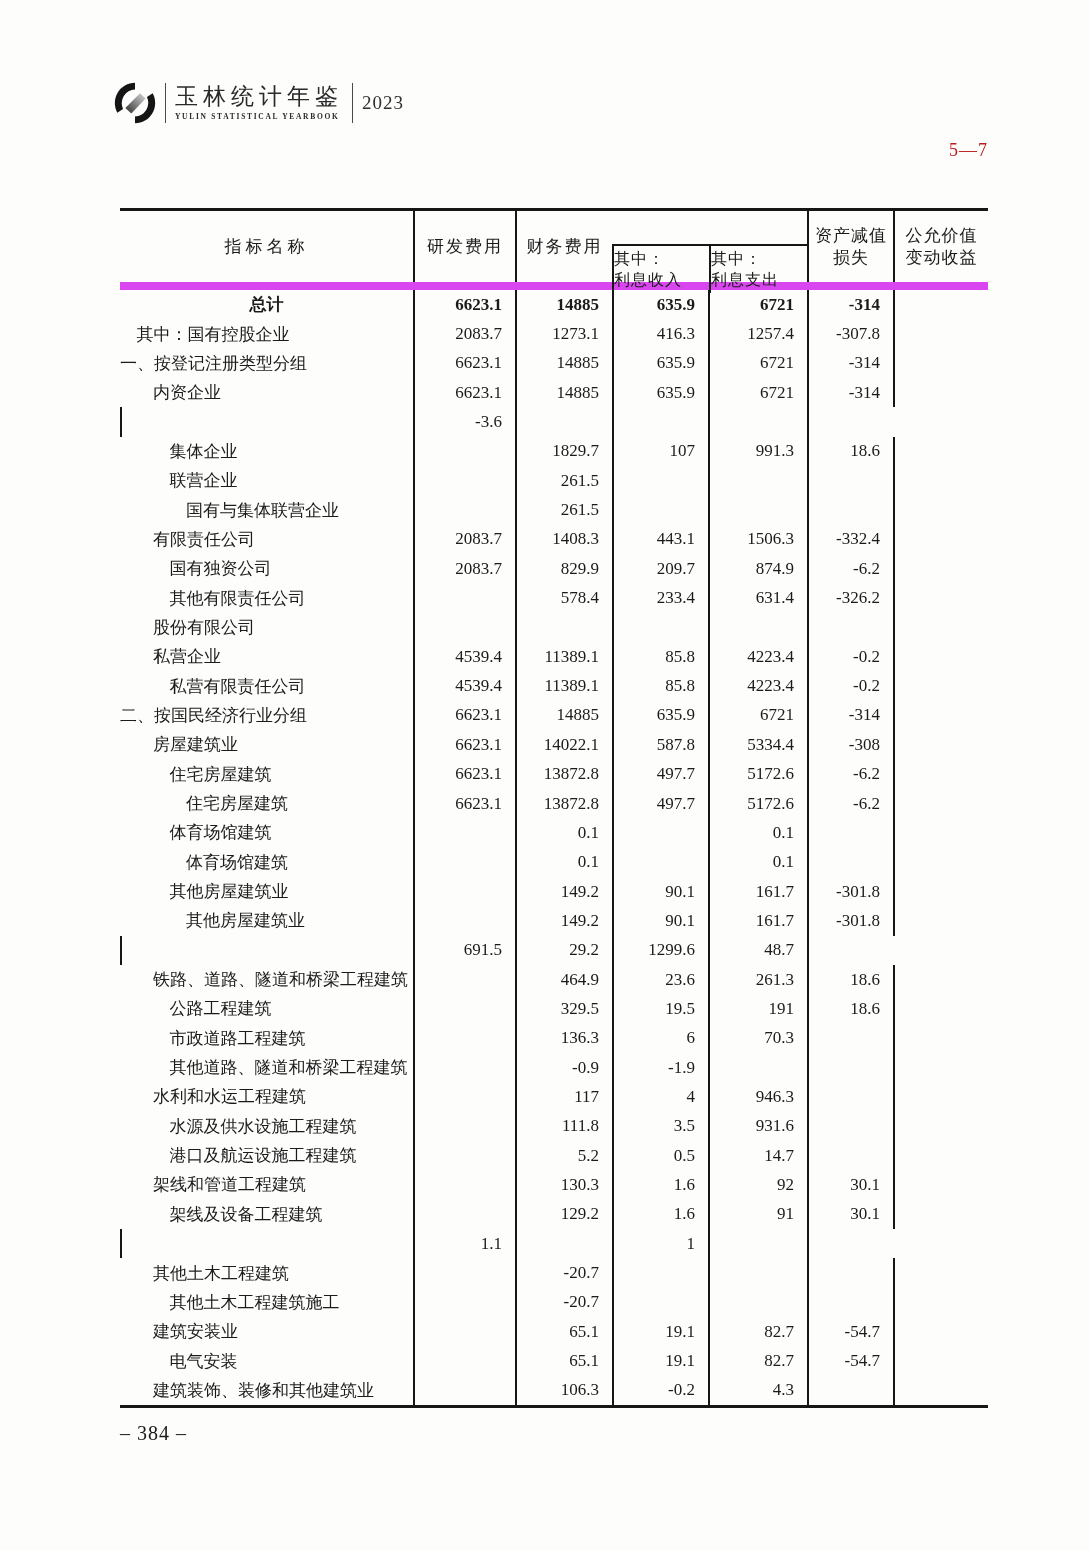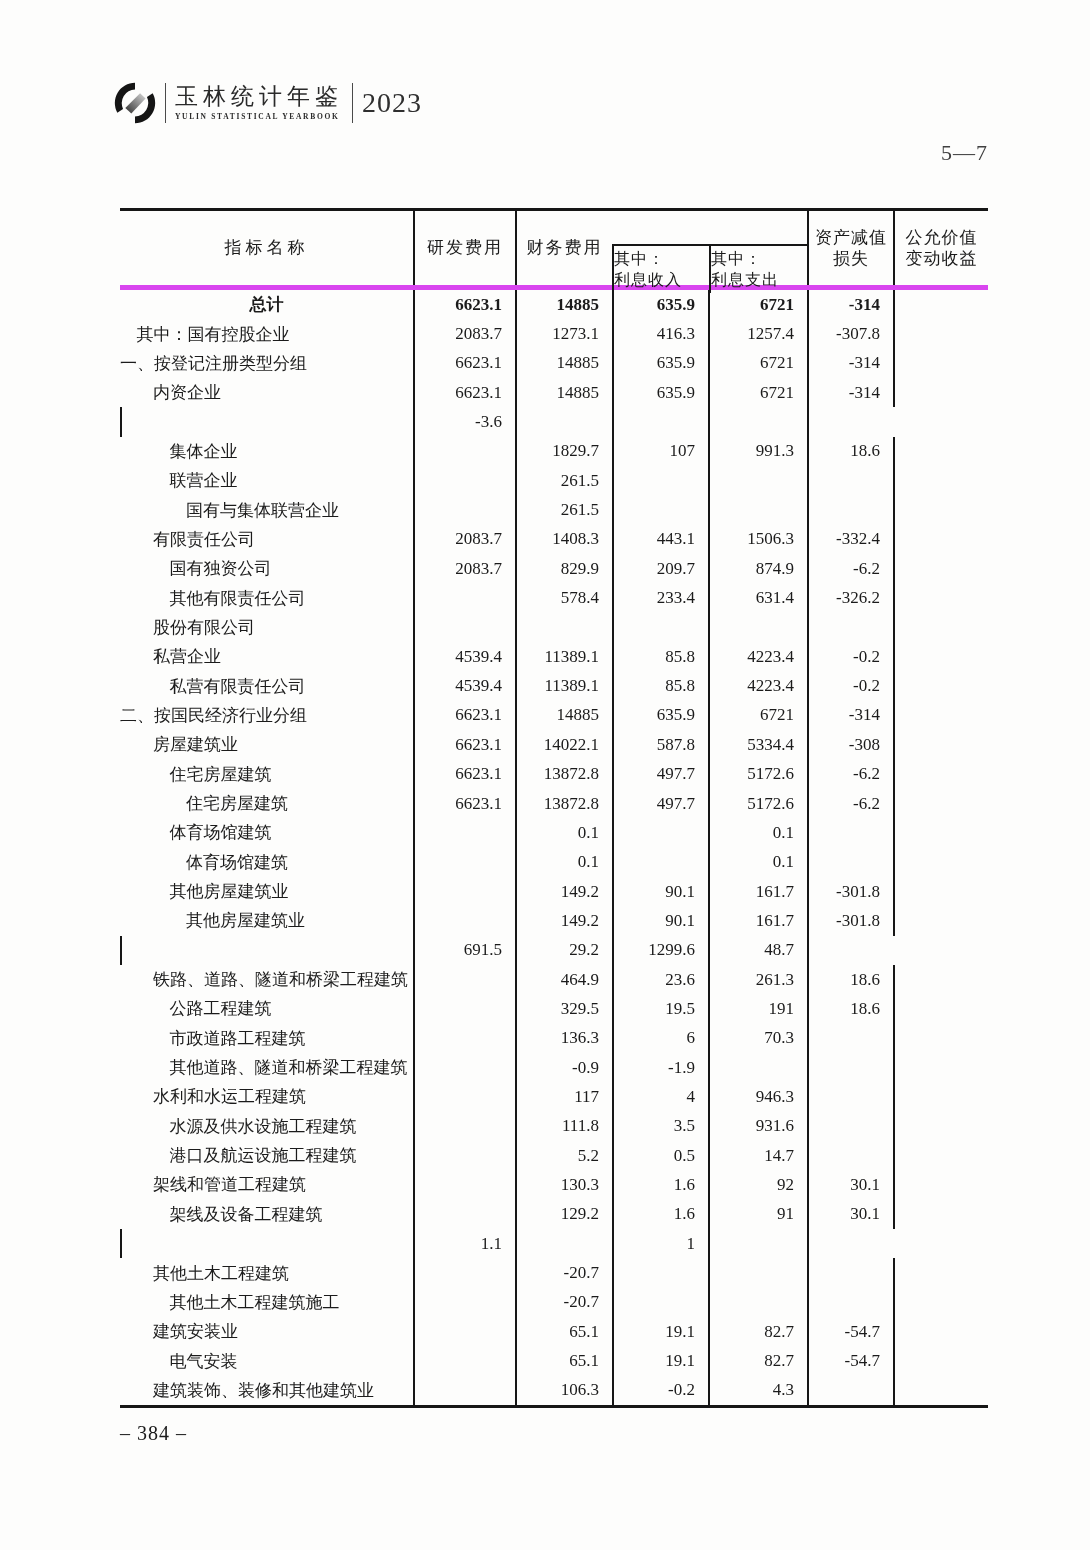--- a/index.html
+++ b/index.html
@@ -10,26 +10,26 @@
     position:relative;overflow:hidden;
   }
   
   .brand{position:absolute;left:112px;top:80px;display:flex;align-items:center;}
   .brand svg{width:46px;height:46px;display:block;}
   .brand-titles{display:flex;flex-direction:column;justify-content:center;
     margin-left:7px;padding:2px 9px 2px 9px;
     border-left:1px solid #4a4a4a;border-right:1px solid #4a4a4a;}
   .brand-title-zh{font-size:23px;letter-spacing:5px;line-height:1.05;color:#2a2a2a;white-space:nowrap;}
   .brand-title-en{font-size:7.5px;font-weight:bold;letter-spacing:1.7px;color:#2a2a2a;margin-top:2px;white-space:nowrap;}
-  .brand-year{font-size:28px;color:#2f2f2f;padding-left:9px;letter-spacing:1px;}
-  .table-code{position:absolute;top:140px;right:102px;font-size:22px;letter-spacing:1px;color:#404040;}
+  .brand-year{font-size:19px;color:#2f2f2f;padding-left:9px;letter-spacing:1px;}
+  .table-code{position:absolute;top:140px;right:102px;font-size:18px;letter-spacing:1px;color:#b91c1c;}
   
   .ytable{position:absolute;left:120px;top:208px;width:868px;}
   .thead{position:relative;height:82px;box-sizing:border-box;
-    border-top:3px solid #161616;border-bottom:5px solid #d946ef;}
+    border-top:3px solid #161616;border-bottom:8px solid #d946ef;}
   .th{position:absolute;top:0;height:100%;box-sizing:border-box;
     display:flex;align-items:center;justify-content:center;text-align:center;
     font-size:17px;line-height:1.25;color:#1b1b1b;}
   .th.two-line{flex-direction:column;}
   .th-indicator{left:0;width:293px;letter-spacing:4px;}
   .th-rd{left:293px;width:102px;border-left:2px solid #161616;letter-spacing:2px;}
   .th-fin{left:395px;width:97px;border-left:2px solid #161616;letter-spacing:2px;}
   .th-subbox{position:absolute;left:492px;top:33px;width:195px;height:49px;box-sizing:border-box;
     border-top:2px solid #161616;border-left:2px solid #161616;display:flex;}
   .th-sub{box-sizing:border-box;height:100%;display:flex;flex-direction:column;

